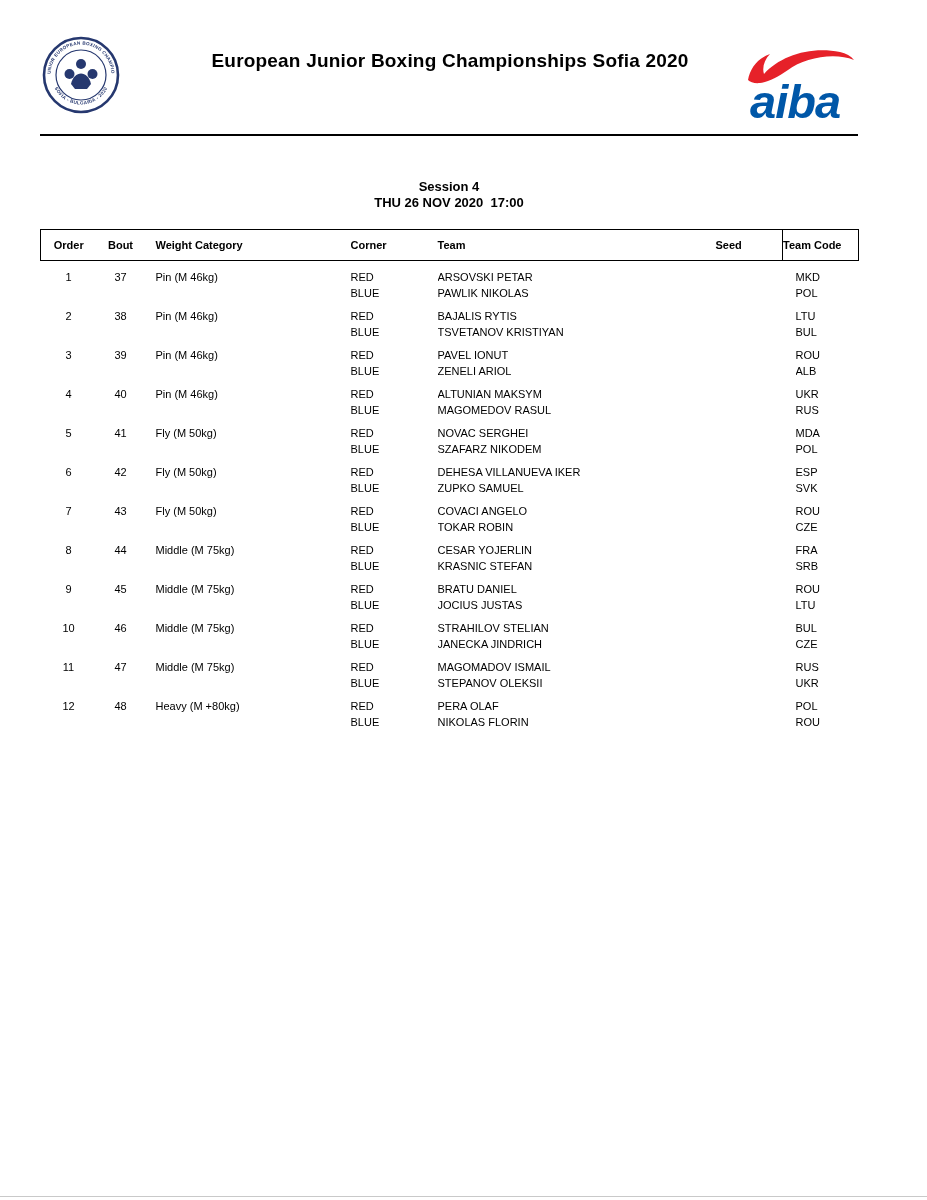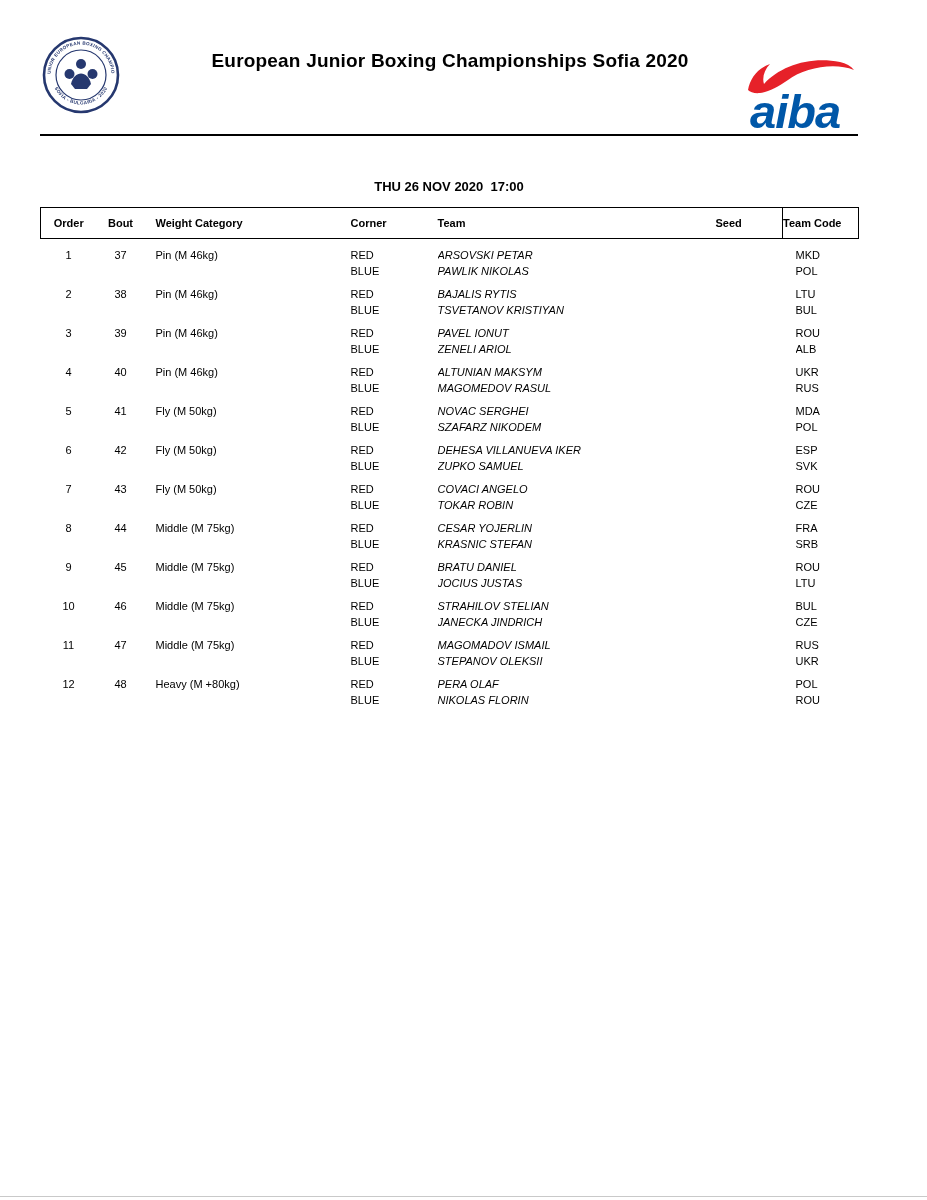--- a/index.html
+++ b/index.html
@@ -10,40 +10,40 @@
     width: 927px;
     height: 1200px;
     background: #ffffff;
     margin: 0 auto;
     overflow: hidden;
     color: #000;
   }
 
   
   .eubc-logo { position: absolute; left: 42px; top: 30px; width: 78px; height: 90px; }
-  .aiba-logo { position: absolute; left: 742px; top: 54px; width: 122px; height: 82px; }
+  .aiba-logo { position: absolute; left: 742px; top: 44px; width: 122px; height: 82px; }
 
   .title-block {
     position: absolute; left: 125px; top: 50px; width: 650px; text-align: center;
   }
   .page-title { font-size: 19px; font-weight: bold; letter-spacing: 0.2px; }
   .page-subtitle { font-size: 15px; font-weight: bold; margin-top: 27px; }
 
   .header-rule {
     position: absolute; left: 40px; top: 134px; width: 818px; height: 2px; background: #000;
   }
 
   
   .session-block { position: absolute; left: 40px; top: 179px; width: 818px; text-align: center; }
   .session-title { font-size: 13px; font-weight: bold; line-height: 16px; }
   .session-datetime { font-size: 13px; font-weight: bold; line-height: 16px; white-space: pre; }
 
   
   .schedule-table {
-    position: absolute; left: 40px; top: 207px; width: 818px;
+    position: absolute; left: 40px; top: 229px; width: 818px;
     border-collapse: collapse; table-layout: fixed;
     font-size: 11px;
   }
   .schedule-table thead th {
     height: 31px;
     font-size: 11px; font-weight: bold;
     vertical-align: middle;
     border-top: 1.5px solid #000;
     border-bottom: 1.5px solid #000;
     text-align: left;
@@ -61,21 +61,21 @@
 
   .schedule-table tbody td {
     vertical-align: top;
     padding-bottom: 8px;
   }
   .schedule-table tbody tr:first-child td { padding-top: 9px; }
   .line { height: 15.5px; line-height: 15.5px; white-space: nowrap; overflow: hidden; }
   .td-order, .td-bout, .td-seed { text-align: center; }
   .td-weight { padding-left: 11px; }
   .td-corner { padding-left: 15px; }
-  .td-name   { padding-left: 7px; font-style: italic; }
+  .td-name   { padding-left: 7px; }
   .td-team   { padding-left: 13px; }
 
   .bottom-rule {
     position: absolute; left: 0px; top: 1196px; width: 927px; height: 1px; background: #c9c9c9;
   }
 </style>
 </head>
 <body>
 
 <div class="page">
@@ -111,20 +111,21 @@
     </svg>
   </div>
 
   <div class="title-block">
     <div class="page-title">European Junior Boxing Championships Sofia 2020</div>
   </div>
 
   <div class="header-rule"></div>
 
   <div class="session-block">
+    <div class="session-title">Session 4</div>
     <div class="session-datetime">THU 26 NOV 2020  17:00</div>
   </div>
 
   <table class="schedule-table">
     <colgroup>
       <col style="width:56px">
         <col style="width:48px">
         <col style="width:191px">
       <col style="width:95px">
         <col style="width:285px">

